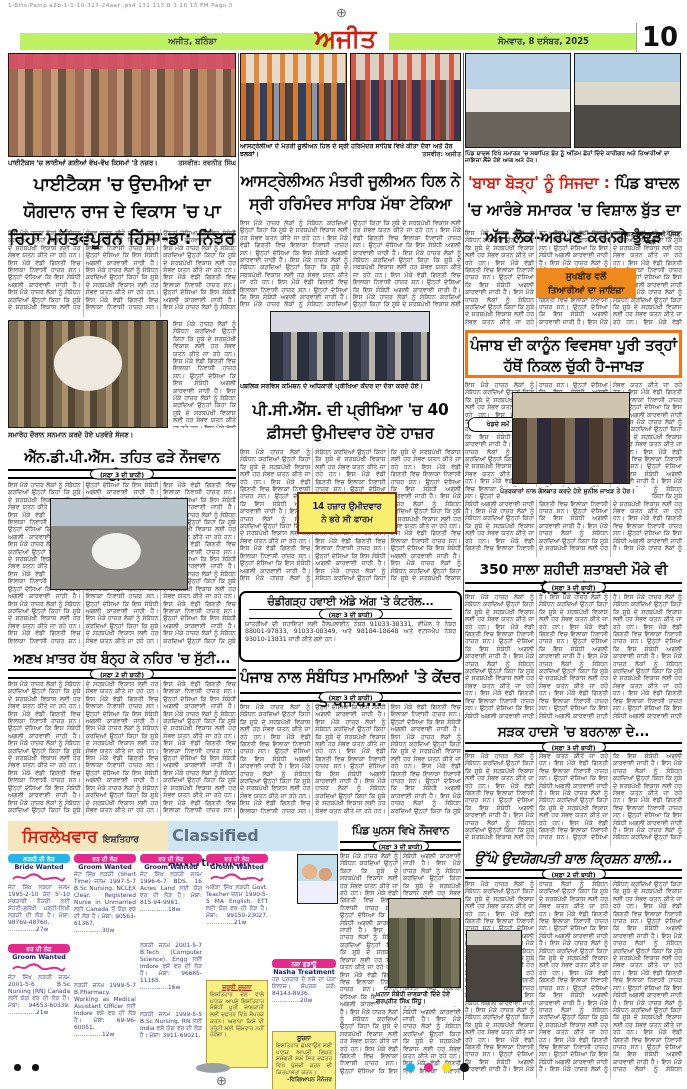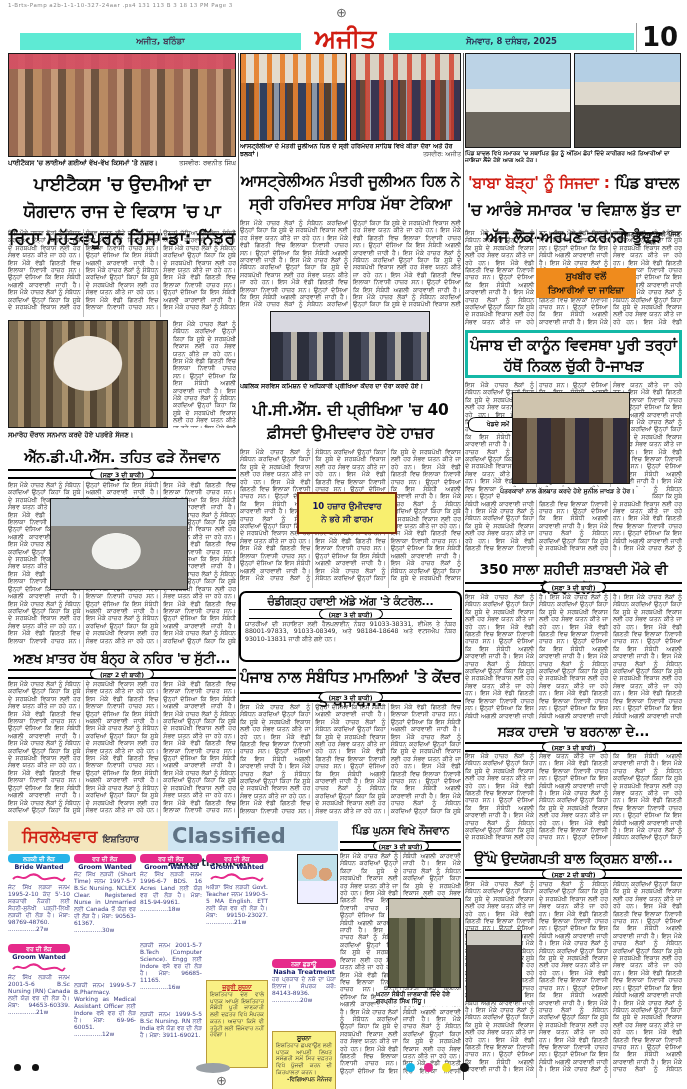--- a/index.html
+++ b/index.html
@@ -4,21 +4,21 @@
 <style>
   html,body{margin:0;padding:0;background:#fff;}
   .page{position:relative;width:687px;height:1089px;background:#fff;overflow:hidden;
         font-family:"DejaVu Sans","Liberation Sans",sans-serif;}
   .abs{position:absolute;}
   .hl{font-weight:bold;text-align:center;color:#0a0a0a;letter-spacing:-0.2px;}
   .body{font-size:6.2px;line-height:7.4px;text-align:justify;color:#1c1c1c;overflow:hidden;}
   .c3{column-count:3;column-gap:5px;column-rule:1px solid #bbb;}
   .c2{column-count:2;column-gap:5px;column-rule:1px solid #bbb;}
   .cap{font-size:6.8px;font-weight:bold;color:#000;line-height:8px;overflow:hidden;}
-  .credit{font-weight:normal;color:#222;}
+  .credit{font-weight:bold;color:#222;}
   .tagwrap{position:absolute;height:6px;border-top:2px solid #000;border-bottom:2px solid #000;}
   .tagoval{position:absolute;left:50%;top:50%;transform:translate(-50%,-50%);background:#fff;
            border:1px solid #000;border-radius:10px/7px;padding:0 9px;font-size:6.2px;font-weight:bold;
            white-space:nowrap;line-height:9px;}
   .photo{position:absolute;border:1px solid #1a1a1a;box-sizing:border-box;}
   .p1{background:linear-gradient(180deg,rgba(214,80,100,.92) 0 15%,rgba(0,0,0,0) 15%),
       repeating-linear-gradient(90deg,#9a6a52 0 9px,#c59a78 9px 16px,#6f5440 16px 24px,#b98a62 24px 33px),
       linear-gradient(180deg,#e8d8c8,#7a5a44);}
   .p2{background:repeating-linear-gradient(90deg,rgba(230,120,30,.85) 0 5px,rgba(0,0,0,0) 5px 13px),
       linear-gradient(180deg,#e3dbcd 0 34%,rgba(0,0,0,0) 34%),
@@ -35,34 +35,34 @@
   .p7{background:linear-gradient(180deg,#cfc4ae 0 28%,rgba(0,0,0,0) 28%),
       repeating-linear-gradient(90deg,#4a3a2e 0 14px,#7a6a55 14px 24px,#2e2a3a 24px 38px);}
   .p8{background:linear-gradient(180deg,#c9c4b4 0 22%,rgba(0,0,0,0) 22%),
       repeating-linear-gradient(90deg,#5a5b42 0 10px,#77765c 10px 18px,#3c3d2e 18px 26px);}
   .p9{background:linear-gradient(180deg,#cfccc4 0 20%,#4a4440 20% 100%);}
   .p10{background:radial-gradient(circle at 30% 35%,#e8b48c 0 18%,rgba(0,0,0,0) 19%),
        radial-gradient(circle at 70% 40%,#d9a177 0 16%,rgba(0,0,0,0) 17%),
        linear-gradient(180deg,#bfe0ea 0 55%,#eef 55% 100%);}
   .p11{background:radial-gradient(ellipse at 50% 40%,#efe9e0 0 30%,rgba(0,0,0,0) 31%),
        repeating-linear-gradient(90deg,#7a6a50 0 9px,#a8906c 9px 15px,#544634 15px 22px);}
-  .mast{background:#5eead4;font-weight:bold;text-align:center;color:#44304e;font-size:8.5px;line-height:17px;}
+  .mast{background:#bef264;font-weight:bold;text-align:center;color:#44304e;font-size:8.5px;line-height:17px;padding-left:32px;}
   .vrule{position:absolute;width:1px;background:#555;}
   .ybox{background:#f8ef6f;border:2px solid #7c2c12;text-align:center;font-weight:bold;color:#12125a;}
   .obox{background:#ef8b1d;text-align:center;font-weight:bold;color:#141414;}
   .adlabel{height:9px;color:#fff;font-size:6px;font-weight:bold;text-align:center;line-height:9px;border-radius:4px;}
   .cyanbg{background:#27b4e9;} .magbg{background:#e62a8b;}
   .aden{font-size:6.4px;font-weight:bold;text-align:center;color:#18206b;line-height:8px;}
   .adtext{font-size:5.9px;line-height:7px;color:#3c3f80;text-align:justify;overflow:hidden;}
   .notice{background:#f9f084;border:1px solid #b99b3a;padding:2px 3px;box-sizing:border-box;overflow:hidden;}
   .notice .t{color:#c11d1d;font-weight:bold;text-align:center;font-size:6.2px;text-decoration:underline;line-height:8px;}
   .notice .b{font-size:5.7px;line-height:6.7px;color:#333;text-align:justify;}
   .sign{font-size:5.9px;font-weight:bold;text-align:right;color:#222;}
   .dot{position:absolute;border-radius:50%;}
-  .boxhl{border:3px solid #14b8a6;box-sizing:border-box;}
+  .boxhl{border:3px solid #f97316;box-sizing:border-box;}
   .logo-sq{display:block;margin:1px auto;}
   .prline{font-size:5.5px;color:#888;letter-spacing:.5px;white-space:nowrap;}
   .regmark{color:#666;font-size:13px;line-height:13px;}
 </style>
 </head>
 <body>
 
 <div class="page">
 
   <div class="abs prline" style="left:8px;top:2px;">1-Brts-Pamp a2b-1-1-10-327-24aar .ps4    131 113 B 3    18 13 PM    Page 3</div>
@@ -113,21 +113,21 @@
   <div class="abs body c3" style="left:8px;top:680px;width:228px;height:136px;">ਇਸ ਮੌਕੇ ਹਾਜ਼ਰ ਲੋਕਾਂ ਨੂੰ ਸੰਬੋਧਨ ਕਰਦਿਆਂ ਉਨ੍ਹਾਂ ਕਿਹਾ ਕਿ ਸੂਬੇ ਦੇ ਸਰਬਪੱਖੀ ਵਿਕਾਸ ਲਈ ਹਰ ਸੰਭਵ ਯਤਨ ਕੀਤੇ ਜਾ ਰਹੇ ਹਨ। ਇਸ ਮੌਕੇ ਵੱਡੀ ਗਿਣਤੀ ਵਿਚ ਇਲਾਕਾ ਨਿਵਾਸੀ ਹਾਜ਼ਰ ਸਨ। ਉਨ੍ਹਾਂ ਦੱਸਿਆ ਕਿ ਇਸ ਸੰਬੰਧੀ ਅਗਲੀ ਕਾਰਵਾਈ ਜਾਰੀ ਹੈ। ਇਸ ਮੌਕੇ ਹਾਜ਼ਰ ਲੋਕਾਂ ਨੂੰ ਸੰਬੋਧਨ ਕਰਦਿਆਂ ਉਨ੍ਹਾਂ ਕਿਹਾ ਕਿ ਸੂਬੇ ਦੇ ਸਰਬਪੱਖੀ ਵਿਕਾਸ ਲਈ ਹਰ ਸੰਭਵ ਯਤਨ ਕੀਤੇ ਜਾ ਰਹੇ ਹਨ। ਇਸ ਮੌਕੇ ਵੱਡੀ ਗਿਣਤੀ ਵਿਚ ਇਲਾਕਾ ਨਿਵਾਸੀ ਹਾਜ਼ਰ ਸਨ। ਉਨ੍ਹਾਂ ਦੱਸਿਆ ਕਿ ਇਸ ਸੰਬੰਧੀ ਅਗਲੀ ਕਾਰਵਾਈ ਜਾਰੀ ਹੈ। ਇਸ ਮੌਕੇ ਹਾਜ਼ਰ ਲੋਕਾਂ ਨੂੰ ਸੰਬੋਧਨ ਕਰਦਿਆਂ ਉਨ੍ਹਾਂ ਕਿਹਾ ਕਿ ਸੂਬੇ ਦੇ ਸਰਬਪੱਖੀ ਵਿਕਾਸ ਲਈ ਹਰ ਸੰਭਵ ਯਤਨ ਕੀਤੇ ਜਾ ਰਹੇ ਹਨ। ਇਸ ਮੌਕੇ ਵੱਡੀ ਗਿਣਤੀ ਵਿਚ ਇਲਾਕਾ ਨਿਵਾਸੀ ਹਾਜ਼ਰ ਸਨ। ਉਨ੍ਹਾਂ ਦੱਸਿਆ ਕਿ ਇਸ ਸੰਬੰਧੀ ਅਗਲੀ ਕਾਰਵਾਈ ਜਾਰੀ ਹੈ। ਇਸ ਮੌਕੇ ਹਾਜ਼ਰ ਲੋਕਾਂ ਨੂੰ ਸੰਬੋਧਨ ਕਰਦਿਆਂ ਉਨ੍ਹਾਂ ਕਿਹਾ ਕਿ ਸੂਬੇ ਦੇ ਸਰਬਪੱਖੀ ਵਿਕਾਸ ਲਈ ਹਰ ਸੰਭਵ ਯਤਨ ਕੀਤੇ ਜਾ ਰਹੇ ਹਨ। ਇਸ ਮੌਕੇ ਵੱਡੀ ਗਿਣਤੀ ਵਿਚ ਇਲਾਕਾ ਨਿਵਾਸੀ ਹਾਜ਼ਰ ਸਨ। ਉਨ੍ਹਾਂ ਦੱਸਿਆ ਕਿ ਇਸ ਸੰਬੰਧੀ ਅਗਲੀ ਕਾਰਵਾਈ ਜਾਰੀ ਹੈ। ਇਸ ਮੌਕੇ ਹਾਜ਼ਰ ਲੋਕਾਂ ਨੂੰ ਸੰਬੋਧਨ ਕਰਦਿਆਂ ਉਨ੍ਹਾਂ ਕਿਹਾ ਕਿ ਸੂਬੇ ਦੇ ਸਰਬਪੱਖੀ ਵਿਕਾਸ ਲਈ ਹਰ ਸੰਭਵ ਯਤਨ ਕੀਤੇ ਜਾ ਰਹੇ ਹਨ। ਇਸ ਮੌਕੇ ਵੱਡੀ ਗਿਣਤੀ ਵਿਚ ਇਲਾਕਾ ਨਿਵਾਸੀ ਹਾਜ਼ਰ ਸਨ। ਉਨ੍ਹਾਂ ਦੱਸਿਆ ਕਿ ਇਸ ਸੰਬੰਧੀ ਅਗਲੀ ਕਾਰਵਾਈ ਜਾਰੀ ਹੈ। ਇਸ ਮੌਕੇ ਹਾਜ਼ਰ ਲੋਕਾਂ ਨੂੰ ਸੰਬੋਧਨ ਕਰਦਿਆਂ ਉਨ੍ਹਾਂ ਕਿਹਾ ਕਿ ਸੂਬੇ ਦੇ ਸਰਬਪੱਖੀ ਵਿਕਾਸ ਲਈ ਹਰ ਸੰਭਵ ਯਤਨ ਕੀਤੇ ਜਾ ਰਹੇ ਹਨ। ਇਸ ਮੌਕੇ ਵੱਡੀ ਗਿਣਤੀ ਵਿਚ ਇਲਾਕਾ ਨਿਵਾਸੀ ਹਾਜ਼ਰ ਸਨ। ਉਨ੍ਹਾਂ ਦੱਸਿਆ ਕਿ ਇਸ ਸੰਬੰਧੀ ਅਗਲੀ ਕਾਰਵਾਈ ਜਾਰੀ ਹੈ। ਇਸ ਮੌਕੇ ਹਾਜ਼ਰ ਲੋਕਾਂ ਨੂੰ ਸੰਬੋਧਨ ਕਰਦਿਆਂ ਉਨ੍ਹਾਂ ਕਿਹਾ ਕਿ ਸੂਬੇ ਦੇ ਸਰਬਪੱਖੀ ਵਿਕਾਸ ਲਈ ਹਰ ਸੰਭਵ ਯਤਨ ਕੀਤੇ ਜਾ ਰਹੇ ਹਨ। ਇਸ ਮੌਕੇ ਵੱਡੀ ਗਿਣਤੀ ਵਿਚ ਇਲਾਕਾ ਨਿਵਾਸੀ ਹਾਜ਼ਰ ਸਨ। ਉਨ੍ਹਾਂ ਦੱਸਿਆ ਕਿ ਇਸ ਸੰਬੰਧੀ ਅਗਲੀ ਕਾਰਵਾਈ ਜਾਰੀ ਹੈ। ਇਸ ਮੌਕੇ ਹਾਜ਼ਰ ਲੋਕਾਂ ਨੂੰ ਸੰਬੋਧਨ ਕਰਦਿਆਂ ਉਨ੍ਹਾਂ ਕਿਹਾ ਕਿ ਸੂਬੇ ਦੇ ਸਰਬਪੱਖੀ ਵਿਕਾਸ ਲਈ ਹਰ ਸੰਭਵ ਯਤਨ ਕੀਤੇ ਜਾ ਰਹੇ ਹਨ। ਇਸ ਮੌਕੇ ਵੱਡੀ ਗਿਣਤੀ ਵਿਚ ਇਲਾਕਾ ਨਿਵਾਸੀ ਹਾਜ਼ਰ ਸਨ। ਉਨ੍ਹਾਂ ਦੱਸਿਆ ਕਿ ਇਸ ਸੰਬੰਧੀ ਅਗਲੀ ਕਾਰਵਾਈ ਜਾਰੀ ਹੈ। ਇਸ ਮੌਕੇ ਹਾਜ਼ਰ ਲੋਕਾਂ ਨੂੰ ਸੰਬੋਧਨ ਕਰਦਿਆਂ ਉਨ੍ਹਾਂ ਕਿਹਾ ਕਿ ਸੂਬੇ ਦੇ ਸਰਬਪੱਖੀ ਵਿਕਾਸ ਲਈ ਹਰ ਸੰਭਵ ਯਤਨ ਕੀਤੇ ਜਾ ਰਹੇ ਹਨ। ਇਸ ਮੌਕੇ ਵੱਡੀ ਗਿਣਤੀ ਵਿਚ ਇਲਾਕਾ ਨਿਵਾਸੀ ਹਾਜ਼ਰ ਸਨ। ਉਨ੍ਹਾਂ ਦੱਸਿਆ ਕਿ ਇਸ ਸੰਬੰਧੀ ਅਗਲੀ ਕਾਰਵਾਈ ਜਾਰੀ ਹੈ।</div>
 
   <div class="abs hl" style="left:240px;top:170px;width:221px;height:46px;font-size:15.5px;line-height:23px;">ਆਸਟ੍ਰੇਲੀਅਨ ਮੰਤਰੀ ਜੂਲੀਅਨ ਹਿਲ ਨੇ ਸ੍ਰੀ ਹਰਿਮੰਦਰ ਸਾਹਿਬ ਮੱਥਾ ਟੇਕਿਆ</div>
   <div class="abs body c2" style="left:240px;top:219px;width:221px;height:90px;">ਇਸ ਮੌਕੇ ਹਾਜ਼ਰ ਲੋਕਾਂ ਨੂੰ ਸੰਬੋਧਨ ਕਰਦਿਆਂ ਉਨ੍ਹਾਂ ਕਿਹਾ ਕਿ ਸੂਬੇ ਦੇ ਸਰਬਪੱਖੀ ਵਿਕਾਸ ਲਈ ਹਰ ਸੰਭਵ ਯਤਨ ਕੀਤੇ ਜਾ ਰਹੇ ਹਨ। ਇਸ ਮੌਕੇ ਵੱਡੀ ਗਿਣਤੀ ਵਿਚ ਇਲਾਕਾ ਨਿਵਾਸੀ ਹਾਜ਼ਰ ਸਨ। ਉਨ੍ਹਾਂ ਦੱਸਿਆ ਕਿ ਇਸ ਸੰਬੰਧੀ ਅਗਲੀ ਕਾਰਵਾਈ ਜਾਰੀ ਹੈ। ਇਸ ਮੌਕੇ ਹਾਜ਼ਰ ਲੋਕਾਂ ਨੂੰ ਸੰਬੋਧਨ ਕਰਦਿਆਂ ਉਨ੍ਹਾਂ ਕਿਹਾ ਕਿ ਸੂਬੇ ਦੇ ਸਰਬਪੱਖੀ ਵਿਕਾਸ ਲਈ ਹਰ ਸੰਭਵ ਯਤਨ ਕੀਤੇ ਜਾ ਰਹੇ ਹਨ। ਇਸ ਮੌਕੇ ਵੱਡੀ ਗਿਣਤੀ ਵਿਚ ਇਲਾਕਾ ਨਿਵਾਸੀ ਹਾਜ਼ਰ ਸਨ। ਉਨ੍ਹਾਂ ਦੱਸਿਆ ਕਿ ਇਸ ਸੰਬੰਧੀ ਅਗਲੀ ਕਾਰਵਾਈ ਜਾਰੀ ਹੈ। ਇਸ ਮੌਕੇ ਹਾਜ਼ਰ ਲੋਕਾਂ ਨੂੰ ਸੰਬੋਧਨ ਕਰਦਿਆਂ ਉਨ੍ਹਾਂ ਕਿਹਾ ਕਿ ਸੂਬੇ ਦੇ ਸਰਬਪੱਖੀ ਵਿਕਾਸ ਲਈ ਹਰ ਸੰਭਵ ਯਤਨ ਕੀਤੇ ਜਾ ਰਹੇ ਹਨ। ਇਸ ਮੌਕੇ ਵੱਡੀ ਗਿਣਤੀ ਵਿਚ ਇਲਾਕਾ ਨਿਵਾਸੀ ਹਾਜ਼ਰ ਸਨ। ਉਨ੍ਹਾਂ ਦੱਸਿਆ ਕਿ ਇਸ ਸੰਬੰਧੀ ਅਗਲੀ ਕਾਰਵਾਈ ਜਾਰੀ ਹੈ। ਇਸ ਮੌਕੇ ਹਾਜ਼ਰ ਲੋਕਾਂ ਨੂੰ ਸੰਬੋਧਨ ਕਰਦਿਆਂ ਉਨ੍ਹਾਂ ਕਿਹਾ ਕਿ ਸੂਬੇ ਦੇ ਸਰਬਪੱਖੀ ਵਿਕਾਸ ਲਈ ਹਰ ਸੰਭਵ ਯਤਨ ਕੀਤੇ ਜਾ ਰਹੇ ਹਨ। ਇਸ ਮੌਕੇ ਵੱਡੀ ਗਿਣਤੀ ਵਿਚ ਇਲਾਕਾ ਨਿਵਾਸੀ ਹਾਜ਼ਰ ਸਨ। ਉਨ੍ਹਾਂ ਦੱਸਿਆ ਕਿ ਇਸ ਸੰਬੰਧੀ ਅਗਲੀ ਕਾਰਵਾਈ ਜਾਰੀ ਹੈ। ਇਸ ਮੌਕੇ ਹਾਜ਼ਰ ਲੋਕਾਂ ਨੂੰ ਸੰਬੋਧਨ ਕਰਦਿਆਂ ਉਨ੍ਹਾਂ ਕਿਹਾ ਕਿ ਸੂਬੇ ਦੇ ਸਰਬਪੱਖੀ ਵਿਕਾਸ ਲਈ ਹਰ ਸੰਭਵ ਯਤਨ ਕੀਤੇ ਜਾ ਰਹੇ ਹਨ। ਇਸ ਮੌਕੇ ਵੱਡੀ ਗਿਣਤੀ ਵਿਚ ਇਲਾਕਾ ਨਿਵਾਸੀ ਹਾਜ਼ਰ ਸਨ। ਉਨ੍ਹਾਂ ਦੱਸਿਆ ਕਿ ਇਸ ਸੰਬੰਧੀ ਅਗਲੀ ਕਾਰਵਾਈ ਜਾਰੀ ਹੈ। ਇਸ ਮੌਕੇ ਹਾਜ਼ਰ ਲੋਕਾਂ ਨੂੰ ਸੰਬੋਧਨ ਕਰਦਿਆਂ ਉਨ੍ਹਾਂ ਕਿਹਾ ਕਿ ਸੂਬੇ ਦੇ ਸਰਬਪੱਖੀ ਵਿਕਾਸ ਲਈ ਹਰ ਸੰਭਵ ਯਤਨ ਕੀਤੇ ਜਾ ਰਹੇ ਹਨ। ਇਸ ਮੌਕੇ ਵੱਡੀ ਗਿਣਤੀ ਵਿਚ ਇਲਾਕਾ ਨਿਵਾਸੀ ਹਾਜ਼ਰ ਸਨ। ਉਨ੍ਹਾਂ ਦੱਸਿਆ ਕਿ ਇਸ ਸੰਬੰਧੀ ਅਗਲੀ ਕਾਰਵਾਈ ਜਾਰੀ ਹੈ।</div>
   <div class="photo p5" style="left:270px;top:311px;width:160px;height:70px;"></div>
   <div class="abs cap" style="left:240px;top:383px;width:221px;height:14px;font-size:6.4px;line-height:7.4px;">ਪਬਲਿਕ ਸਰਵਿਸ ਕਮਿਸ਼ਨ ਦੇ ਅਧਿਕਾਰੀ ਪ੍ਰੀਖਿਆ ਕੇਂਦਰ ਦਾ ਦੌਰਾ ਕਰਦੇ ਹੋਏ।</div>
 
   <div class="abs hl" style="left:240px;top:399px;width:221px;height:46px;font-size:15.5px;line-height:23px;">ਪੀ.ਸੀ.ਐੱਸ. ਦੀ ਪ੍ਰੀਖਿਆ 'ਚ 40 ਫ਼ੀਸਦੀ ਉਮੀਦਵਾਰ ਹੋਏ ਹਾਜ਼ਰ</div>
   <div class="abs body c3" style="left:240px;top:448px;width:221px;height:140px;">ਇਸ ਮੌਕੇ ਹਾਜ਼ਰ ਲੋਕਾਂ ਨੂੰ ਸੰਬੋਧਨ ਕਰਦਿਆਂ ਉਨ੍ਹਾਂ ਕਿਹਾ ਕਿ ਸੂਬੇ ਦੇ ਸਰਬਪੱਖੀ ਵਿਕਾਸ ਲਈ ਹਰ ਸੰਭਵ ਯਤਨ ਕੀਤੇ ਜਾ ਰਹੇ ਹਨ। ਇਸ ਮੌਕੇ ਵੱਡੀ ਗਿਣਤੀ ਵਿਚ ਇਲਾਕਾ ਨਿਵਾਸੀ ਹਾਜ਼ਰ ਸਨ। ਉਨ੍ਹਾਂ ਦੱਸਿਆ ਕਿ ਇਸ ਸੰਬੰਧੀ ਅਗਲੀ ਕਾਰਵਾਈ ਜਾਰੀ ਹੈ। ਇਸ ਮੌਕੇ ਹਾਜ਼ਰ ਲੋਕਾਂ ਨੂੰ ਸੰਬੋਧਨ ਕਰਦਿਆਂ ਉਨ੍ਹਾਂ ਕਿਹਾ ਕਿ ਸੂਬੇ ਦੇ ਸਰਬਪੱਖੀ ਵਿਕਾਸ ਲਈ ਹਰ ਸੰਭਵ ਯਤਨ ਕੀਤੇ ਜਾ ਰਹੇ ਹਨ। ਇਸ ਮੌਕੇ ਵੱਡੀ ਗਿਣਤੀ ਵਿਚ ਇਲਾਕਾ ਨਿਵਾਸੀ ਹਾਜ਼ਰ ਸਨ। ਉਨ੍ਹਾਂ ਦੱਸਿਆ ਕਿ ਇਸ ਸੰਬੰਧੀ ਅਗਲੀ ਕਾਰਵਾਈ ਜਾਰੀ ਹੈ। ਇਸ ਮੌਕੇ ਹਾਜ਼ਰ ਲੋਕਾਂ ਨੂੰ ਸੰਬੋਧਨ ਕਰਦਿਆਂ ਉਨ੍ਹਾਂ ਕਿਹਾ ਕਿ ਸੂਬੇ ਦੇ ਸਰਬਪੱਖੀ ਵਿਕਾਸ ਲਈ ਹਰ ਸੰਭਵ ਯਤਨ ਕੀਤੇ ਜਾ ਰਹੇ ਹਨ। ਇਸ ਮੌਕੇ ਵੱਡੀ ਗਿਣਤੀ ਵਿਚ ਇਲਾਕਾ ਨਿਵਾਸੀ ਹਾਜ਼ਰ ਸਨ। ਉਨ੍ਹਾਂ ਦੱਸਿਆ ਕਿ ਇਸ ਸੰਬੰਧੀ ਅਗਲੀ ਕਾਰਵਾਈ ਜਾਰੀ ਹੈ। ਇਸ ਮੌਕੇ ਹਾਜ਼ਰ ਲੋਕਾਂ ਨੂੰ ਸੰਬੋਧਨ ਕਰਦਿਆਂ ਉਨ੍ਹਾਂ ਕਿਹਾ ਕਿ ਸੂਬੇ ਦੇ ਸਰਬਪੱਖੀ ਵਿਕਾਸ ਲਈ ਹਰ ਸੰਭਵ ਯਤਨ ਕੀਤੇ ਜਾ ਰਹੇ ਹਨ। ਇਸ ਮੌਕੇ ਵੱਡੀ ਗਿਣਤੀ ਵਿਚ ਇਲਾਕਾ ਨਿਵਾਸੀ ਹਾਜ਼ਰ ਸਨ। ਉਨ੍ਹਾਂ ਦੱਸਿਆ ਕਿ ਇਸ ਸੰਬੰਧੀ ਅਗਲੀ ਕਾਰਵਾਈ ਜਾਰੀ ਹੈ। ਇਸ ਮੌਕੇ ਹਾਜ਼ਰ ਲੋਕਾਂ ਨੂੰ ਸੰਬੋਧਨ ਕਰਦਿਆਂ ਉਨ੍ਹਾਂ ਕਿਹਾ ਕਿ ਸੂਬੇ ਦੇ ਸਰਬਪੱਖੀ ਵਿਕਾਸ ਲਈ ਹਰ ਸੰਭਵ ਯਤਨ ਕੀਤੇ ਜਾ ਰਹੇ ਹਨ। ਇਸ ਮੌਕੇ ਵੱਡੀ ਗਿਣਤੀ ਵਿਚ ਇਲਾਕਾ ਨਿਵਾਸੀ ਹਾਜ਼ਰ ਸਨ। ਉਨ੍ਹਾਂ ਦੱਸਿਆ ਕਿ ਇਸ ਸੰਬੰਧੀ ਅਗਲੀ ਕਾਰਵਾਈ ਜਾਰੀ ਹੈ। ਇਸ ਮੌਕੇ ਹਾਜ਼ਰ ਲੋਕਾਂ ਨੂੰ ਸੰਬੋਧਨ ਕਰਦਿਆਂ ਉਨ੍ਹਾਂ ਕਿਹਾ ਕਿ ਸੂਬੇ ਦੇ ਸਰਬਪੱਖੀ ਵਿਕਾਸ ਲਈ ਹਰ ਸੰਭਵ ਯਤਨ ਕੀਤੇ ਜਾ ਰਹੇ ਹਨ। ਇਸ ਮੌਕੇ ਵੱਡੀ ਗਿਣਤੀ ਵਿਚ ਇਲਾਕਾ ਨਿਵਾਸੀ ਹਾਜ਼ਰ ਸਨ। ਉਨ੍ਹਾਂ ਦੱਸਿਆ ਕਿ ਇਸ ਸੰਬੰਧੀ ਅਗਲੀ ਕਾਰਵਾਈ ਜਾਰੀ ਹੈ। ਇਸ ਮੌਕੇ ਹਾਜ਼ਰ ਲੋਕਾਂ ਨੂੰ ਸੰਬੋਧਨ ਕਰਦਿਆਂ ਉਨ੍ਹਾਂ ਕਿਹਾ ਕਿ ਸੂਬੇ ਦੇ ਸਰਬਪੱਖੀ ਵਿਕਾਸ ਲਈ ਹਰ ਸੰਭਵ ਯਤਨ ਕੀਤੇ ਜਾ ਰਹੇ ਹਨ। ਇਸ ਮੌਕੇ ਵੱਡੀ ਗਿਣਤੀ ਵਿਚ ਇਲਾਕਾ ਨਿਵਾਸੀ ਹਾਜ਼ਰ ਸਨ। ਉਨ੍ਹਾਂ ਦੱਸਿਆ ਕਿ ਇਸ ਸੰਬੰਧੀ ਅਗਲੀ ਕਾਰਵਾਈ ਜਾਰੀ ਹੈ। ਇਸ ਮੌਕੇ ਹਾਜ਼ਰ ਲੋਕਾਂ ਨੂੰ ਸੰਬੋਧਨ ਕਰਦਿਆਂ ਉਨ੍ਹਾਂ ਕਿਹਾ ਕਿ ਸੂਬੇ ਦੇ ਸਰਬਪੱਖੀ ਵਿਕਾਸ ਲਈ ਹਰ ਸੰਭਵ ਯਤਨ ਕੀਤੇ ਜਾ ਰਹੇ ਹਨ। ਇਸ ਮੌਕੇ ਵੱਡੀ ਗਿਣਤੀ ਵਿਚ ਇਲਾਕਾ ਨਿਵਾਸੀ ਹਾਜ਼ਰ ਸਨ। ਉਨ੍ਹਾਂ ਦੱਸਿਆ ਕਿ ਇਸ ਸੰਬੰਧੀ ਅਗਲੀ ਕਾਰਵਾਈ ਜਾਰੀ ਹੈ। ਇਸ ਮੌਕੇ ਹਾਜ਼ਰ ਲੋਕਾਂ ਨੂੰ ਸੰਬੋਧਨ ਕਰਦਿਆਂ ਉਨ੍ਹਾਂ ਕਿਹਾ ਕਿ ਸੂਬੇ ਦੇ ਸਰਬਪੱਖੀ ਵਿਕਾਸ ਲਈ ਹਰ ਸੰਭਵ ਯਤਨ ਕੀਤੇ ਜਾ ਰਹੇ ਹਨ। ਇਸ ਮੌਕੇ ਵੱਡੀ ਗਿਣਤੀ ਵਿਚ ਇਲਾਕਾ ਨਿਵਾਸੀ ਹਾਜ਼ਰ ਸਨ। ਉਨ੍ਹਾਂ ਦੱਸਿਆ ਕਿ ਇਸ ਸੰਬੰਧੀ ਅਗਲੀ ਕਾਰਵਾਈ ਜਾਰੀ ਹੈ।</div>
   <div class="abs ybox" style="left:297px;top:492px;width:100px;height:42px;font-size:8.5px;line-height:13px;padding-top:6px;box-sizing:border-box;">
-    <div>10 ਹਜ਼ਾਰ ਉਮੀਦਵਾਰ</div>
+    <div>14 ਹਜ਼ਾਰ ਉਮੀਦਵਾਰ</div>
     <div>ਨੇ ਭਰੇ ਸੀ ਫਾਰਮ</div>
   </div>
 
   <div class="abs" style="left:239px;top:591px;width:223px;height:71px;border:2px solid #000;border-radius:7px;box-sizing:border-box;background:#fff;overflow:hidden;">
     <div class="hl" style="font-size:11px;line-height:13px;margin-top:2px;">ਚੰਡੀਗੜ੍ਹ ਹਵਾਈ ਅੱਡੇ ਅੱਗ 'ਤੇ ਕੰਟਰੋਲ...</div>
     <div style="position:relative;height:8px;margin:1px 8px;border-top:1.6px solid #000;border-bottom:1.6px solid #000;">
         <span class="tagoval">(ਸਫ਼ਾ 3 ਦੀ ਬਾਕੀ)</span>
       </div>
     <div class="body" style="margin:1px 4px;height:42px;">ਯਾਤਰੀਆਂ ਦੀ ਸਹਾਇਤਾ ਲਈ ਹੈਲਪਲਾਈਨ ਨੰਬਰ 91033-38331, ਈਮੇਲ ਤੇ ਨੰਬਰ 88001-97833, 91033-08349, ਅਤੇ 98184-18648 ਅਤੇ ਵਟਸਐਪ ਨੰਬਰ 93010-13831 ਜਾਰੀ ਕੀਤੇ ਗਏ ਹਨ।</div>
   </div>
@@ -167,33 +167,33 @@
       <span class="tagoval">(ਸਫ਼ਾ 3 ਦੀ ਬਾਕੀ)</span>
     </div>
   <div class="abs body c3" style="left:465px;top:593px;width:217px;height:126px;">ਇਸ ਮੌਕੇ ਹਾਜ਼ਰ ਲੋਕਾਂ ਨੂੰ ਸੰਬੋਧਨ ਕਰਦਿਆਂ ਉਨ੍ਹਾਂ ਕਿਹਾ ਕਿ ਸੂਬੇ ਦੇ ਸਰਬਪੱਖੀ ਵਿਕਾਸ ਲਈ ਹਰ ਸੰਭਵ ਯਤਨ ਕੀਤੇ ਜਾ ਰਹੇ ਹਨ। ਇਸ ਮੌਕੇ ਵੱਡੀ ਗਿਣਤੀ ਵਿਚ ਇਲਾਕਾ ਨਿਵਾਸੀ ਹਾਜ਼ਰ ਸਨ। ਉਨ੍ਹਾਂ ਦੱਸਿਆ ਕਿ ਇਸ ਸੰਬੰਧੀ ਅਗਲੀ ਕਾਰਵਾਈ ਜਾਰੀ ਹੈ। ਇਸ ਮੌਕੇ ਹਾਜ਼ਰ ਲੋਕਾਂ ਨੂੰ ਸੰਬੋਧਨ ਕਰਦਿਆਂ ਉਨ੍ਹਾਂ ਕਿਹਾ ਕਿ ਸੂਬੇ ਦੇ ਸਰਬਪੱਖੀ ਵਿਕਾਸ ਲਈ ਹਰ ਸੰਭਵ ਯਤਨ ਕੀਤੇ ਜਾ ਰਹੇ ਹਨ। ਇਸ ਮੌਕੇ ਵੱਡੀ ਗਿਣਤੀ ਵਿਚ ਇਲਾਕਾ ਨਿਵਾਸੀ ਹਾਜ਼ਰ ਸਨ। ਉਨ੍ਹਾਂ ਦੱਸਿਆ ਕਿ ਇਸ ਸੰਬੰਧੀ ਅਗਲੀ ਕਾਰਵਾਈ ਜਾਰੀ ਹੈ। ਇਸ ਮੌਕੇ ਹਾਜ਼ਰ ਲੋਕਾਂ ਨੂੰ ਸੰਬੋਧਨ ਕਰਦਿਆਂ ਉਨ੍ਹਾਂ ਕਿਹਾ ਕਿ ਸੂਬੇ ਦੇ ਸਰਬਪੱਖੀ ਵਿਕਾਸ ਲਈ ਹਰ ਸੰਭਵ ਯਤਨ ਕੀਤੇ ਜਾ ਰਹੇ ਹਨ। ਇਸ ਮੌਕੇ ਵੱਡੀ ਗਿਣਤੀ ਵਿਚ ਇਲਾਕਾ ਨਿਵਾਸੀ ਹਾਜ਼ਰ ਸਨ। ਉਨ੍ਹਾਂ ਦੱਸਿਆ ਕਿ ਇਸ ਸੰਬੰਧੀ ਅਗਲੀ ਕਾਰਵਾਈ ਜਾਰੀ ਹੈ। ਇਸ ਮੌਕੇ ਹਾਜ਼ਰ ਲੋਕਾਂ ਨੂੰ ਸੰਬੋਧਨ ਕਰਦਿਆਂ ਉਨ੍ਹਾਂ ਕਿਹਾ ਕਿ ਸੂਬੇ ਦੇ ਸਰਬਪੱਖੀ ਵਿਕਾਸ ਲਈ ਹਰ ਸੰਭਵ ਯਤਨ ਕੀਤੇ ਜਾ ਰਹੇ ਹਨ। ਇਸ ਮੌਕੇ ਵੱਡੀ ਗਿਣਤੀ ਵਿਚ ਇਲਾਕਾ ਨਿਵਾਸੀ ਹਾਜ਼ਰ ਸਨ। ਉਨ੍ਹਾਂ ਦੱਸਿਆ ਕਿ ਇਸ ਸੰਬੰਧੀ ਅਗਲੀ ਕਾਰਵਾਈ ਜਾਰੀ ਹੈ। ਇਸ ਮੌਕੇ ਹਾਜ਼ਰ ਲੋਕਾਂ ਨੂੰ ਸੰਬੋਧਨ ਕਰਦਿਆਂ ਉਨ੍ਹਾਂ ਕਿਹਾ ਕਿ ਸੂਬੇ ਦੇ ਸਰਬਪੱਖੀ ਵਿਕਾਸ ਲਈ ਹਰ ਸੰਭਵ ਯਤਨ ਕੀਤੇ ਜਾ ਰਹੇ ਹਨ। ਇਸ ਮੌਕੇ ਵੱਡੀ ਗਿਣਤੀ ਵਿਚ ਇਲਾਕਾ ਨਿਵਾਸੀ ਹਾਜ਼ਰ ਸਨ। ਉਨ੍ਹਾਂ ਦੱਸਿਆ ਕਿ ਇਸ ਸੰਬੰਧੀ ਅਗਲੀ ਕਾਰਵਾਈ ਜਾਰੀ ਹੈ। ਇਸ ਮੌਕੇ ਹਾਜ਼ਰ ਲੋਕਾਂ ਨੂੰ ਸੰਬੋਧਨ ਕਰਦਿਆਂ ਉਨ੍ਹਾਂ ਕਿਹਾ ਕਿ ਸੂਬੇ ਦੇ ਸਰਬਪੱਖੀ ਵਿਕਾਸ ਲਈ ਹਰ ਸੰਭਵ ਯਤਨ ਕੀਤੇ ਜਾ ਰਹੇ ਹਨ। ਇਸ ਮੌਕੇ ਵੱਡੀ ਗਿਣਤੀ ਵਿਚ ਇਲਾਕਾ ਨਿਵਾਸੀ ਹਾਜ਼ਰ ਸਨ। ਉਨ੍ਹਾਂ ਦੱਸਿਆ ਕਿ ਇਸ ਸੰਬੰਧੀ ਅਗਲੀ ਕਾਰਵਾਈ ਜਾਰੀ ਹੈ। ਇਸ ਮੌਕੇ ਹਾਜ਼ਰ ਲੋਕਾਂ ਨੂੰ ਸੰਬੋਧਨ ਕਰਦਿਆਂ ਉਨ੍ਹਾਂ ਕਿਹਾ ਕਿ ਸੂਬੇ ਦੇ ਸਰਬਪੱਖੀ ਵਿਕਾਸ ਲਈ ਹਰ ਸੰਭਵ ਯਤਨ ਕੀਤੇ ਜਾ ਰਹੇ ਹਨ। ਇਸ ਮੌਕੇ ਵੱਡੀ ਗਿਣਤੀ ਵਿਚ ਇਲਾਕਾ ਨਿਵਾਸੀ ਹਾਜ਼ਰ ਸਨ। ਉਨ੍ਹਾਂ ਦੱਸਿਆ ਕਿ ਇਸ ਸੰਬੰਧੀ ਅਗਲੀ ਕਾਰਵਾਈ ਜਾਰੀ ਹੈ। ਇਸ ਮੌਕੇ ਹਾਜ਼ਰ ਲੋਕਾਂ ਨੂੰ ਸੰਬੋਧਨ ਕਰਦਿਆਂ ਉਨ੍ਹਾਂ ਕਿਹਾ ਕਿ ਸੂਬੇ ਦੇ ਸਰਬਪੱਖੀ ਵਿਕਾਸ ਲਈ ਹਰ ਸੰਭਵ ਯਤਨ ਕੀਤੇ ਜਾ ਰਹੇ ਹਨ। ਇਸ ਮੌਕੇ ਵੱਡੀ ਗਿਣਤੀ ਵਿਚ ਇਲਾਕਾ ਨਿਵਾਸੀ ਹਾਜ਼ਰ ਸਨ। ਉਨ੍ਹਾਂ ਦੱਸਿਆ ਕਿ ਇਸ ਸੰਬੰਧੀ ਅਗਲੀ ਕਾਰਵਾਈ ਜਾਰੀ ਹੈ। ਇਸ ਮੌਕੇ ਹਾਜ਼ਰ ਲੋਕਾਂ ਨੂੰ ਸੰਬੋਧਨ ਕਰਦਿਆਂ ਉਨ੍ਹਾਂ ਕਿਹਾ ਕਿ ਸੂਬੇ ਦੇ ਸਰਬਪੱਖੀ ਵਿਕਾਸ ਲਈ ਹਰ ਸੰਭਵ ਯਤਨ ਕੀਤੇ ਜਾ ਰਹੇ ਹਨ। ਇਸ ਮੌਕੇ ਵੱਡੀ ਗਿਣਤੀ ਵਿਚ ਇਲਾਕਾ ਨਿਵਾਸੀ ਹਾਜ਼ਰ ਸਨ। ਉਨ੍ਹਾਂ ਦੱਸਿਆ ਕਿ ਇਸ ਸੰਬੰਧੀ ਅਗਲੀ ਕਾਰਵਾਈ ਜਾਰੀ ਹੈ।</div>
 
   <div class="abs hl" style="left:465px;top:722px;width:217px;height:18px;font-size:13.5px;line-height:18px;">ਸੜਕ ਹਾਦਸੇ 'ਚ ਬਰਨਾਲਾ ਦੇ...</div>
   <div class="tagwrap" style="left:465px;top:742px;width:217px;">
       <span class="tagoval">(ਸਫ਼ਾ 3 ਦੀ ਬਾਕੀ)</span>
     </div>
   <div class="abs body c3" style="left:465px;top:752px;width:217px;height:94px;">ਇਸ ਮੌਕੇ ਹਾਜ਼ਰ ਲੋਕਾਂ ਨੂੰ ਸੰਬੋਧਨ ਕਰਦਿਆਂ ਉਨ੍ਹਾਂ ਕਿਹਾ ਕਿ ਸੂਬੇ ਦੇ ਸਰਬਪੱਖੀ ਵਿਕਾਸ ਲਈ ਹਰ ਸੰਭਵ ਯਤਨ ਕੀਤੇ ਜਾ ਰਹੇ ਹਨ। ਇਸ ਮੌਕੇ ਵੱਡੀ ਗਿਣਤੀ ਵਿਚ ਇਲਾਕਾ ਨਿਵਾਸੀ ਹਾਜ਼ਰ ਸਨ। ਉਨ੍ਹਾਂ ਦੱਸਿਆ ਕਿ ਇਸ ਸੰਬੰਧੀ ਅਗਲੀ ਕਾਰਵਾਈ ਜਾਰੀ ਹੈ। ਇਸ ਮੌਕੇ ਹਾਜ਼ਰ ਲੋਕਾਂ ਨੂੰ ਸੰਬੋਧਨ ਕਰਦਿਆਂ ਉਨ੍ਹਾਂ ਕਿਹਾ ਕਿ ਸੂਬੇ ਦੇ ਸਰਬਪੱਖੀ ਵਿਕਾਸ ਲਈ ਹਰ ਸੰਭਵ ਯਤਨ ਕੀਤੇ ਜਾ ਰਹੇ ਹਨ। ਇਸ ਮੌਕੇ ਵੱਡੀ ਗਿਣਤੀ ਵਿਚ ਇਲਾਕਾ ਨਿਵਾਸੀ ਹਾਜ਼ਰ ਸਨ। ਉਨ੍ਹਾਂ ਦੱਸਿਆ ਕਿ ਇਸ ਸੰਬੰਧੀ ਅਗਲੀ ਕਾਰਵਾਈ ਜਾਰੀ ਹੈ। ਇਸ ਮੌਕੇ ਹਾਜ਼ਰ ਲੋਕਾਂ ਨੂੰ ਸੰਬੋਧਨ ਕਰਦਿਆਂ ਉਨ੍ਹਾਂ ਕਿਹਾ ਕਿ ਸੂਬੇ ਦੇ ਸਰਬਪੱਖੀ ਵਿਕਾਸ ਲਈ ਹਰ ਸੰਭਵ ਯਤਨ ਕੀਤੇ ਜਾ ਰਹੇ ਹਨ। ਇਸ ਮੌਕੇ ਵੱਡੀ ਗਿਣਤੀ ਵਿਚ ਇਲਾਕਾ ਨਿਵਾਸੀ ਹਾਜ਼ਰ ਸਨ। ਉਨ੍ਹਾਂ ਦੱਸਿਆ ਕਿ ਇਸ ਸੰਬੰਧੀ ਅਗਲੀ ਕਾਰਵਾਈ ਜਾਰੀ ਹੈ। ਇਸ ਮੌਕੇ ਹਾਜ਼ਰ ਲੋਕਾਂ ਨੂੰ ਸੰਬੋਧਨ ਕਰਦਿਆਂ ਉਨ੍ਹਾਂ ਕਿਹਾ ਕਿ ਸੂਬੇ ਦੇ ਸਰਬਪੱਖੀ ਵਿਕਾਸ ਲਈ ਹਰ ਸੰਭਵ ਯਤਨ ਕੀਤੇ ਜਾ ਰਹੇ ਹਨ। ਇਸ ਮੌਕੇ ਵੱਡੀ ਗਿਣਤੀ ਵਿਚ ਇਲਾਕਾ ਨਿਵਾਸੀ ਹਾਜ਼ਰ ਸਨ। ਉਨ੍ਹਾਂ ਦੱਸਿਆ ਕਿ ਇਸ ਸੰਬੰਧੀ ਅਗਲੀ ਕਾਰਵਾਈ ਜਾਰੀ ਹੈ। ਇਸ ਮੌਕੇ ਹਾਜ਼ਰ ਲੋਕਾਂ ਨੂੰ ਸੰਬੋਧਨ ਕਰਦਿਆਂ ਉਨ੍ਹਾਂ ਕਿਹਾ ਕਿ ਸੂਬੇ ਦੇ ਸਰਬਪੱਖੀ ਵਿਕਾਸ ਲਈ ਹਰ ਸੰਭਵ ਯਤਨ ਕੀਤੇ ਜਾ ਰਹੇ ਹਨ। ਇਸ ਮੌਕੇ ਵੱਡੀ ਗਿਣਤੀ ਵਿਚ ਇਲਾਕਾ ਨਿਵਾਸੀ ਹਾਜ਼ਰ ਸਨ। ਉਨ੍ਹਾਂ ਦੱਸਿਆ ਕਿ ਇਸ ਸੰਬੰਧੀ ਅਗਲੀ ਕਾਰਵਾਈ ਜਾਰੀ ਹੈ। ਇਸ ਮੌਕੇ ਹਾਜ਼ਰ ਲੋਕਾਂ ਨੂੰ ਸੰਬੋਧਨ ਕਰਦਿਆਂ ਉਨ੍ਹਾਂ ਕਿਹਾ ਕਿ ਸੂਬੇ ਦੇ ਸਰਬਪੱਖੀ ਵਿਕਾਸ ਲਈ ਹਰ ਸੰਭਵ ਯਤਨ ਕੀਤੇ ਜਾ ਰਹੇ ਹਨ। ਇਸ ਮੌਕੇ ਵੱਡੀ ਗਿਣਤੀ ਵਿਚ ਇਲਾਕਾ ਨਿਵਾਸੀ ਹਾਜ਼ਰ ਸਨ। ਉਨ੍ਹਾਂ ਦੱਸਿਆ ਕਿ ਇਸ ਸੰਬੰਧੀ ਅਗਲੀ ਕਾਰਵਾਈ ਜਾਰੀ ਹੈ। ਇਸ ਮੌਕੇ ਹਾਜ਼ਰ ਲੋਕਾਂ ਨੂੰ ਸੰਬੋਧਨ ਕਰਦਿਆਂ ਉਨ੍ਹਾਂ ਕਿਹਾ ਕਿ ਸੂਬੇ ਦੇ ਸਰਬਪੱਖੀ ਵਿਕਾਸ ਲਈ ਹਰ ਸੰਭਵ ਯਤਨ ਕੀਤੇ ਜਾ ਰਹੇ ਹਨ। ਇਸ ਮੌਕੇ ਵੱਡੀ ਗਿਣਤੀ ਵਿਚ ਇਲਾਕਾ ਨਿਵਾਸੀ ਹਾਜ਼ਰ ਸਨ। ਉਨ੍ਹਾਂ ਦੱਸਿਆ ਕਿ ਇਸ ਸੰਬੰਧੀ ਅਗਲੀ ਕਾਰਵਾਈ ਜਾਰੀ ਹੈ।</div>
 
-  <div class="abs hl" style="left:465px;top:849px;width:217px;height:18px;font-size:13.5px;line-height:18px;">ਉੱਘੇ ਉਦਯੋਗਪਤੀ ਬਾਲ ਕ੍ਰਿਸ਼ਨ ਬਾਲੀ...</div>
+  <div class="abs hl" style="left:465px;top:849px;width:217px;height:18px;font-size:13.5px;line-height:18px;font-style:italic;">ਉੱਘੇ ਉਦਯੋਗਪਤੀ ਬਾਲ ਕ੍ਰਿਸ਼ਨ ਬਾਲੀ...</div>
   <div class="tagwrap" style="left:465px;top:869px;width:217px;">
       <span class="tagoval">(ਸਫ਼ਾ 2 ਦੀ ਬਾਕੀ)</span>
     </div>
   <div class="abs body c3" style="left:465px;top:880px;width:217px;height:198px;">ਇਸ ਮੌਕੇ ਹਾਜ਼ਰ ਲੋਕਾਂ ਨੂੰ ਸੰਬੋਧਨ ਕਰਦਿਆਂ ਉਨ੍ਹਾਂ ਕਿਹਾ ਕਿ ਸੂਬੇ ਦੇ ਸਰਬਪੱਖੀ ਵਿਕਾਸ ਲਈ ਹਰ ਸੰਭਵ ਯਤਨ ਕੀਤੇ ਜਾ ਰਹੇ ਹਨ। ਇਸ ਮੌਕੇ ਵੱਡੀ ਗਿਣਤੀ ਵਿਚ ਇਲਾਕਾ ਨਿਵਾਸੀ ਹਾਜ਼ਰ ਸਨ। ਉਨ੍ਹਾਂ ਦੱਸਿਆ ਕਿ ਇਸ ਸੰਬੰਧੀ ਅਗਲੀ ਕਾਰਵਾਈ ਜਾਰੀ ਹੈ। ਇਸ ਮੌਕੇ ਹਾਜ਼ਰ ਲੋਕਾਂ ਨੂੰ ਸੰਬੋਧਨ ਕਰਦਿਆਂ ਉਨ੍ਹਾਂ ਕਿਹਾ ਕਿ ਸੂਬੇ ਦੇ ਸਰਬਪੱਖੀ ਵਿਕਾਸ ਲਈ ਹਰ ਸੰਭਵ ਯਤਨ ਕੀਤੇ ਜਾ ਰਹੇ ਹਨ। ਇਸ ਮੌਕੇ ਵੱਡੀ ਗਿਣਤੀ ਵਿਚ ਇਲਾਕਾ ਨਿਵਾਸੀ ਹਾਜ਼ਰ ਸਨ। ਉਨ੍ਹਾਂ ਦੱਸਿਆ ਕਿ ਇਸ ਸੰਬੰਧੀ ਅਗਲੀ ਕਾਰਵਾਈ ਜਾਰੀ ਹੈ। ਇਸ ਮੌਕੇ ਹਾਜ਼ਰ ਲੋਕਾਂ ਨੂੰ ਸੰਬੋਧਨ ਕਰਦਿਆਂ ਉਨ੍ਹਾਂ ਕਿਹਾ ਕਿ ਸੂਬੇ ਦੇ ਸਰਬਪੱਖੀ ਵਿਕਾਸ ਲਈ ਹਰ ਸੰਭਵ ਯਤਨ ਕੀਤੇ ਜਾ ਰਹੇ ਹਨ। ਇਸ ਮੌਕੇ ਵੱਡੀ ਗਿਣਤੀ ਵਿਚ ਇਲਾਕਾ ਨਿਵਾਸੀ ਹਾਜ਼ਰ ਸਨ। ਉਨ੍ਹਾਂ ਦੱਸਿਆ ਕਿ ਇਸ ਸੰਬੰਧੀ ਅਗਲੀ ਕਾਰਵਾਈ ਜਾਰੀ ਹੈ। ਇਸ ਮੌਕੇ ਹਾਜ਼ਰ ਲੋਕਾਂ ਨੂੰ ਸੰਬੋਧਨ ਕਰਦਿਆਂ ਉਨ੍ਹਾਂ ਕਿਹਾ ਕਿ ਸੂਬੇ ਦੇ ਸਰਬਪੱਖੀ ਵਿਕਾਸ ਲਈ ਹਰ ਸੰਭਵ ਯਤਨ ਕੀਤੇ ਜਾ ਰਹੇ ਹਨ। ਇਸ ਮੌਕੇ ਵੱਡੀ ਗਿਣਤੀ ਵਿਚ ਇਲਾਕਾ ਨਿਵਾਸੀ ਹਾਜ਼ਰ ਸਨ। ਉਨ੍ਹਾਂ ਦੱਸਿਆ ਕਿ ਇਸ ਸੰਬੰਧੀ ਅਗਲੀ ਕਾਰਵਾਈ ਜਾਰੀ ਹੈ। ਇਸ ਮੌਕੇ ਹਾਜ਼ਰ ਲੋਕਾਂ ਨੂੰ ਸੰਬੋਧਨ ਕਰਦਿਆਂ ਉਨ੍ਹਾਂ ਕਿਹਾ ਕਿ ਸੂਬੇ ਦੇ ਸਰਬਪੱਖੀ ਵਿਕਾਸ ਲਈ ਹਰ ਸੰਭਵ ਯਤਨ ਕੀਤੇ ਜਾ ਰਹੇ ਹਨ। ਇਸ ਮੌਕੇ ਵੱਡੀ ਗਿਣਤੀ ਵਿਚ ਇਲਾਕਾ ਨਿਵਾਸੀ ਹਾਜ਼ਰ ਸਨ। ਉਨ੍ਹਾਂ ਦੱਸਿਆ ਕਿ ਇਸ ਸੰਬੰਧੀ ਅਗਲੀ ਕਾਰਵਾਈ ਜਾਰੀ ਹੈ। ਇਸ ਮੌਕੇ ਹਾਜ਼ਰ ਲੋਕਾਂ ਨੂੰ ਸੰਬੋਧਨ ਕਰਦਿਆਂ ਉਨ੍ਹਾਂ ਕਿਹਾ ਕਿ ਸੂਬੇ ਦੇ ਸਰਬਪੱਖੀ ਵਿਕਾਸ ਲਈ ਹਰ ਸੰਭਵ ਯਤਨ ਕੀਤੇ ਜਾ ਰਹੇ ਹਨ। ਇਸ ਮੌਕੇ ਵੱਡੀ ਗਿਣਤੀ ਵਿਚ ਇਲਾਕਾ ਨਿਵਾਸੀ ਹਾਜ਼ਰ ਸਨ। ਉਨ੍ਹਾਂ ਦੱਸਿਆ ਕਿ ਇਸ ਸੰਬੰਧੀ ਅਗਲੀ ਕਾਰਵਾਈ ਜਾਰੀ ਹੈ। ਇਸ ਮੌਕੇ ਹਾਜ਼ਰ ਲੋਕਾਂ ਨੂੰ ਸੰਬੋਧਨ ਕਰਦਿਆਂ ਉਨ੍ਹਾਂ ਕਿਹਾ ਕਿ ਸੂਬੇ ਦੇ ਸਰਬਪੱਖੀ ਵਿਕਾਸ ਲਈ ਹਰ ਸੰਭਵ ਯਤਨ ਕੀਤੇ ਜਾ ਰਹੇ ਹਨ। ਇਸ ਮੌਕੇ ਵੱਡੀ ਗਿਣਤੀ ਵਿਚ ਇਲਾਕਾ ਨਿਵਾਸੀ ਹਾਜ਼ਰ ਸਨ। ਉਨ੍ਹਾਂ ਦੱਸਿਆ ਕਿ ਇਸ ਸੰਬੰਧੀ ਅਗਲੀ ਕਾਰਵਾਈ ਜਾਰੀ ਹੈ। ਇਸ ਮੌਕੇ ਹਾਜ਼ਰ ਲੋਕਾਂ ਨੂੰ ਸੰਬੋਧਨ ਕਰਦਿਆਂ ਉਨ੍ਹਾਂ ਕਿਹਾ ਕਿ ਸੂਬੇ ਦੇ ਸਰਬਪੱਖੀ ਵਿਕਾਸ ਲਈ ਹਰ ਸੰਭਵ ਯਤਨ ਕੀਤੇ ਜਾ ਰਹੇ ਹਨ। ਇਸ ਮੌਕੇ ਵੱਡੀ ਗਿਣਤੀ ਵਿਚ ਇਲਾਕਾ ਨਿਵਾਸੀ ਹਾਜ਼ਰ ਸਨ। ਉਨ੍ਹਾਂ ਦੱਸਿਆ ਕਿ ਇਸ ਸੰਬੰਧੀ ਅਗਲੀ ਕਾਰਵਾਈ ਜਾਰੀ ਹੈ। ਇਸ ਮੌਕੇ ਹਾਜ਼ਰ ਲੋਕਾਂ ਨੂੰ ਸੰਬੋਧਨ ਕਰਦਿਆਂ ਉਨ੍ਹਾਂ ਕਿਹਾ ਕਿ ਸੂਬੇ ਦੇ ਸਰਬਪੱਖੀ ਵਿਕਾਸ ਲਈ ਹਰ ਸੰਭਵ ਯਤਨ ਕੀਤੇ ਜਾ ਰਹੇ ਹਨ। ਇਸ ਮੌਕੇ ਵੱਡੀ ਗਿਣਤੀ ਵਿਚ ਇਲਾਕਾ ਨਿਵਾਸੀ ਹਾਜ਼ਰ ਸਨ। ਉਨ੍ਹਾਂ ਦੱਸਿਆ ਕਿ ਇਸ ਸੰਬੰਧੀ ਅਗਲੀ ਕਾਰਵਾਈ ਜਾਰੀ ਹੈ। ਇਸ ਮੌਕੇ ਹਾਜ਼ਰ ਲੋਕਾਂ ਨੂੰ ਸੰਬੋਧਨ ਕਰਦਿਆਂ ਉਨ੍ਹਾਂ ਕਿਹਾ ਕਿ ਸੂਬੇ ਦੇ ਸਰਬਪੱਖੀ ਵਿਕਾਸ ਲਈ ਹਰ ਸੰਭਵ ਯਤਨ ਕੀਤੇ ਜਾ ਰਹੇ ਹਨ। ਇਸ ਮੌਕੇ ਵੱਡੀ ਗਿਣਤੀ ਵਿਚ ਇਲਾਕਾ ਨਿਵਾਸੀ ਹਾਜ਼ਰ ਸਨ। ਉਨ੍ਹਾਂ ਦੱਸਿਆ ਕਿ ਇਸ ਸੰਬੰਧੀ ਅਗਲੀ ਕਾਰਵਾਈ ਜਾਰੀ ਹੈ। ਇਸ ਮੌਕੇ ਹਾਜ਼ਰ ਲੋਕਾਂ ਨੂੰ ਸੰਬੋਧਨ ਕਰਦਿਆਂ ਉਨ੍ਹਾਂ ਕਿਹਾ ਕਿ ਸੂਬੇ ਦੇ ਸਰਬਪੱਖੀ ਵਿਕਾਸ ਲਈ ਹਰ ਸੰਭਵ ਯਤਨ ਕੀਤੇ ਜਾ ਰਹੇ ਹਨ। ਇਸ ਮੌਕੇ ਵੱਡੀ ਗਿਣਤੀ ਵਿਚ ਇਲਾਕਾ ਨਿਵਾਸੀ ਹਾਜ਼ਰ ਸਨ। ਉਨ੍ਹਾਂ ਦੱਸਿਆ ਕਿ ਇਸ ਸੰਬੰਧੀ ਅਗਲੀ ਕਾਰਵਾਈ ਜਾਰੀ ਹੈ। ਇਸ ਮੌਕੇ ਹਾਜ਼ਰ ਲੋਕਾਂ ਨੂੰ ਸੰਬੋਧਨ ਕਰਦਿਆਂ ਉਨ੍ਹਾਂ ਕਿਹਾ ਕਿ ਸੂਬੇ ਦੇ ਸਰਬਪੱਖੀ ਵਿਕਾਸ ਲਈ ਹਰ ਸੰਭਵ ਯਤਨ ਕੀਤੇ ਜਾ ਰਹੇ ਹਨ। ਇਸ ਮੌਕੇ ਵੱਡੀ ਗਿਣਤੀ ਵਿਚ ਇਲਾਕਾ ਨਿਵਾਸੀ ਹਾਜ਼ਰ ਸਨ। ਉਨ੍ਹਾਂ ਦੱਸਿਆ ਕਿ ਇਸ ਸੰਬੰਧੀ ਅਗਲੀ ਕਾਰਵਾਈ ਜਾਰੀ ਹੈ। ਇਸ ਮੌਕੇ ਹਾਜ਼ਰ ਲੋਕਾਂ ਨੂੰ ਸੰਬੋਧਨ ਕਰਦਿਆਂ ਉਨ੍ਹਾਂ ਕਿਹਾ ਕਿ ਸੂਬੇ ਦੇ ਸਰਬਪੱਖੀ ਵਿਕਾਸ ਲਈ ਹਰ ਸੰਭਵ ਯਤਨ ਕੀਤੇ ਜਾ ਰਹੇ ਹਨ। ਇਸ ਮੌਕੇ ਵੱਡੀ ਗਿਣਤੀ ਵਿਚ ਇਲਾਕਾ ਨਿਵਾਸੀ ਹਾਜ਼ਰ ਸਨ। ਉਨ੍ਹਾਂ ਦੱਸਿਆ ਕਿ ਇਸ ਸੰਬੰਧੀ ਅਗਲੀ ਕਾਰਵਾਈ ਜਾਰੀ ਹੈ।</div>
   <div class="photo p9" style="left:466px;top:930px;width:56px;height:72px;"></div>
 
   <div class="abs" style="left:8px;top:821px;width:160px;height:30px;background:#f4e6bd;">
     <span style="font-size:17px;font-weight:bold;color:#d02015;line-height:30px;margin-left:14px;">ਸਿਰਲੇਖਵਾਰ</span>
     <span style="font-size:9px;font-weight:bold;color:#223;">ਇਸ਼ਤਿਹਾਰ</span>
   </div>
   <div class="abs" style="left:168px;top:821px;width:170px;height:30px;background:#cfe5f3;">
-    <span style="font-size:21px;color:#5f7385;line-height:30px;margin-left:4px;font-weight:bold;">Classified</span>
+    <span style="font-size:16px;color:#5f7385;line-height:30px;margin-left:4px;font-weight:bold;">Classified</span>
     <span style="font-size:10px;font-weight:bold;color:#1c2b39;">Advertisement</span>
   </div>
   <div class="photo p10" style="left:297px;top:854px;width:41px;height:50px;"></div>
 
   <div class="abs" style="left:8px;top:854px;width:62px;">
     <div class="adlabel cyanbg">ਲੜਕੀ ਦੀ ਲੋੜ</div>
     <div class="aden">Bride Wanted</div>
     <svg class="logo-sq" width="56" height="11" viewBox="0 0 56 11">
         <path d="M2 7 C7 1,11 9,16 5 S26 2,30 6 S42 3,48 7 S52 5,54 7" stroke="#e62a8b" fill="none" stroke-width="2"></path>
       </svg>

